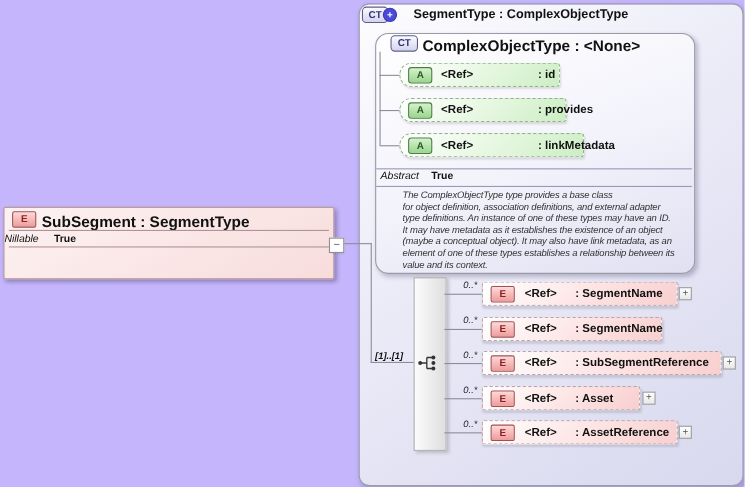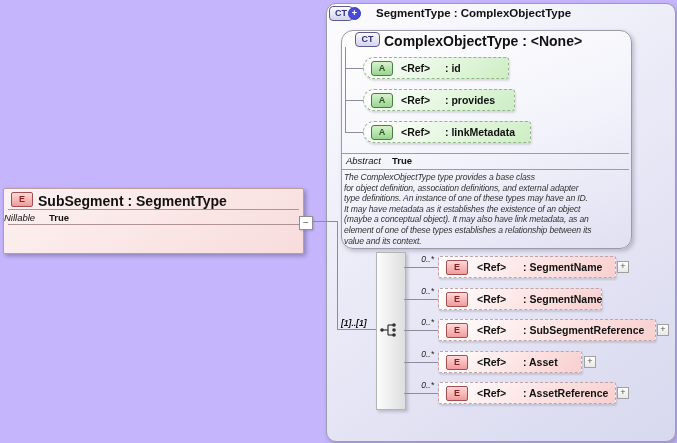--- a/index.html
+++ b/index.html
@@ -30,21 +30,21 @@
   .inner-title{left:384px;top:33px;font-size:14px;font-weight:bold;white-space:nowrap;}
 
   
   .attr-row{height:20px;border:1px dashed #94b48c;border-radius:11px 3px 3px 11px;display:flex;align-items:center;
             background:linear-gradient(135deg,#ffffff,#e2f6dc 60%,#cceec4);
             box-shadow:1px 2px 2px rgba(0,0,0,.12);}
   .a-icon{width:20px;height:13px;margin-left:7px;border:1px solid #4c7c46;border-radius:3px;flex:0 0 auto;
           background:linear-gradient(180deg,#d6f2cc,#98d68e);color:#2a5526;font-size:9px;font-weight:bold;
           text-align:center;line-height:13px;}
   .attr-row .ref{margin-left:8px;width:44px;font-size:10.5px;font-weight:bold;white-space:nowrap;flex:0 0 auto;}
-  .attr-row .nm{font-size:10.5px;font-weight:bold;white-space:nowrap;}
+  .attr-row .nm{font-size:10.5px;font-weight:bold;white-space:nowrap;margin-left:44px;}
 
   
   .prop-label{font-style:italic;font-size:9.5px;white-space:nowrap;}
   .prop-value{font-weight:bold;font-size:9.5px;white-space:nowrap;}
   .desc{font-style:italic;font-size:8.6px;line-height:10.6px;letter-spacing:-0.15px;color:#333;
         white-space:pre-line;}
   .divider{position:absolute;height:1px;background:#9898b8;}
 
   
   .seq-bar{left:376px;top:252px;width:28px;height:156px;border:1px solid #b4b4b4;
@@ -114,21 +114,21 @@
     <span class="a-icon">A</span>
     <span class="ref">&lt;Ref&gt;</span>
     <span class="nm">: linkMetadata</span>
   </div>
 
   <div class="divider" style="left:342px;top:153px;width:287px"></div>
   <div class="abs prop-label" style="left:346px;top:155px">Abstract</div>
   <div class="abs prop-value" style="left:392px;top:155px">True</div>
   <div class="divider" style="left:342px;top:169px;width:287px"></div>
 
-  <div class="abs desc" style="left:344px;top:172px;width:281px;height:74px">The ComplexObjectType type provides a base class
+  <div class="abs desc" style="left:366px;top:172px;width:281px;height:74px">The ComplexObjectType type provides a base class
 for object definition, association definitions, and external adapter
 type definitions. An instance of one of these types may have an ID.
 It may have metadata as it establishes the existence of an object
 (maybe a conceptual object). It may also have link metadata, as an
 element of one of these types establishes a relationship between its
 value and its context.</div>
 
   <div class="line" style="left:312px;top:221px;width:26px;height:1px"></div>
   <div class="line" style="left:337px;top:221px;width:1px;height:109px"></div>
   <div class="line" style="left:337px;top:329px;width:39px;height:1px"></div>

